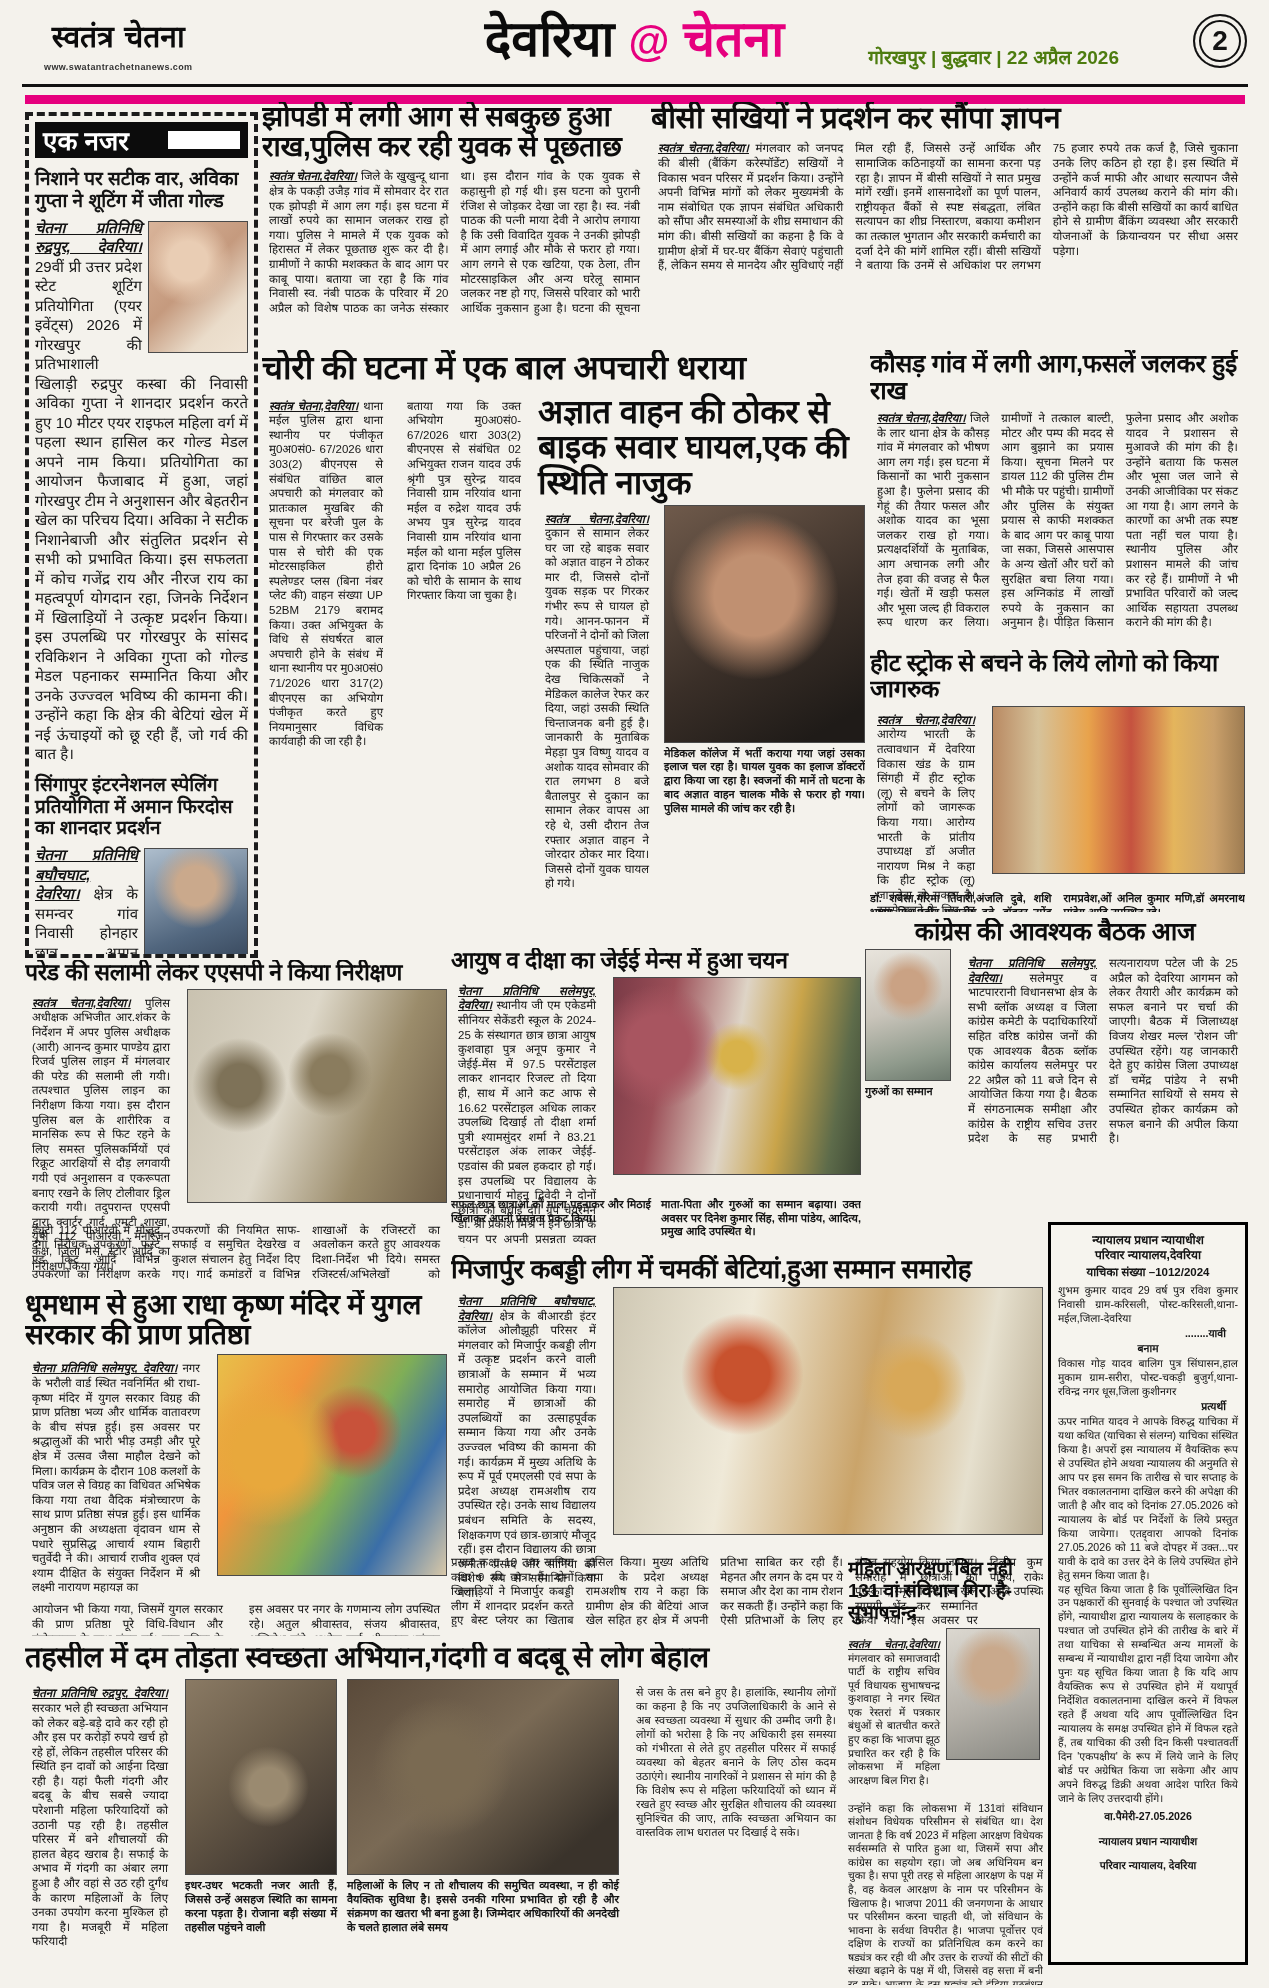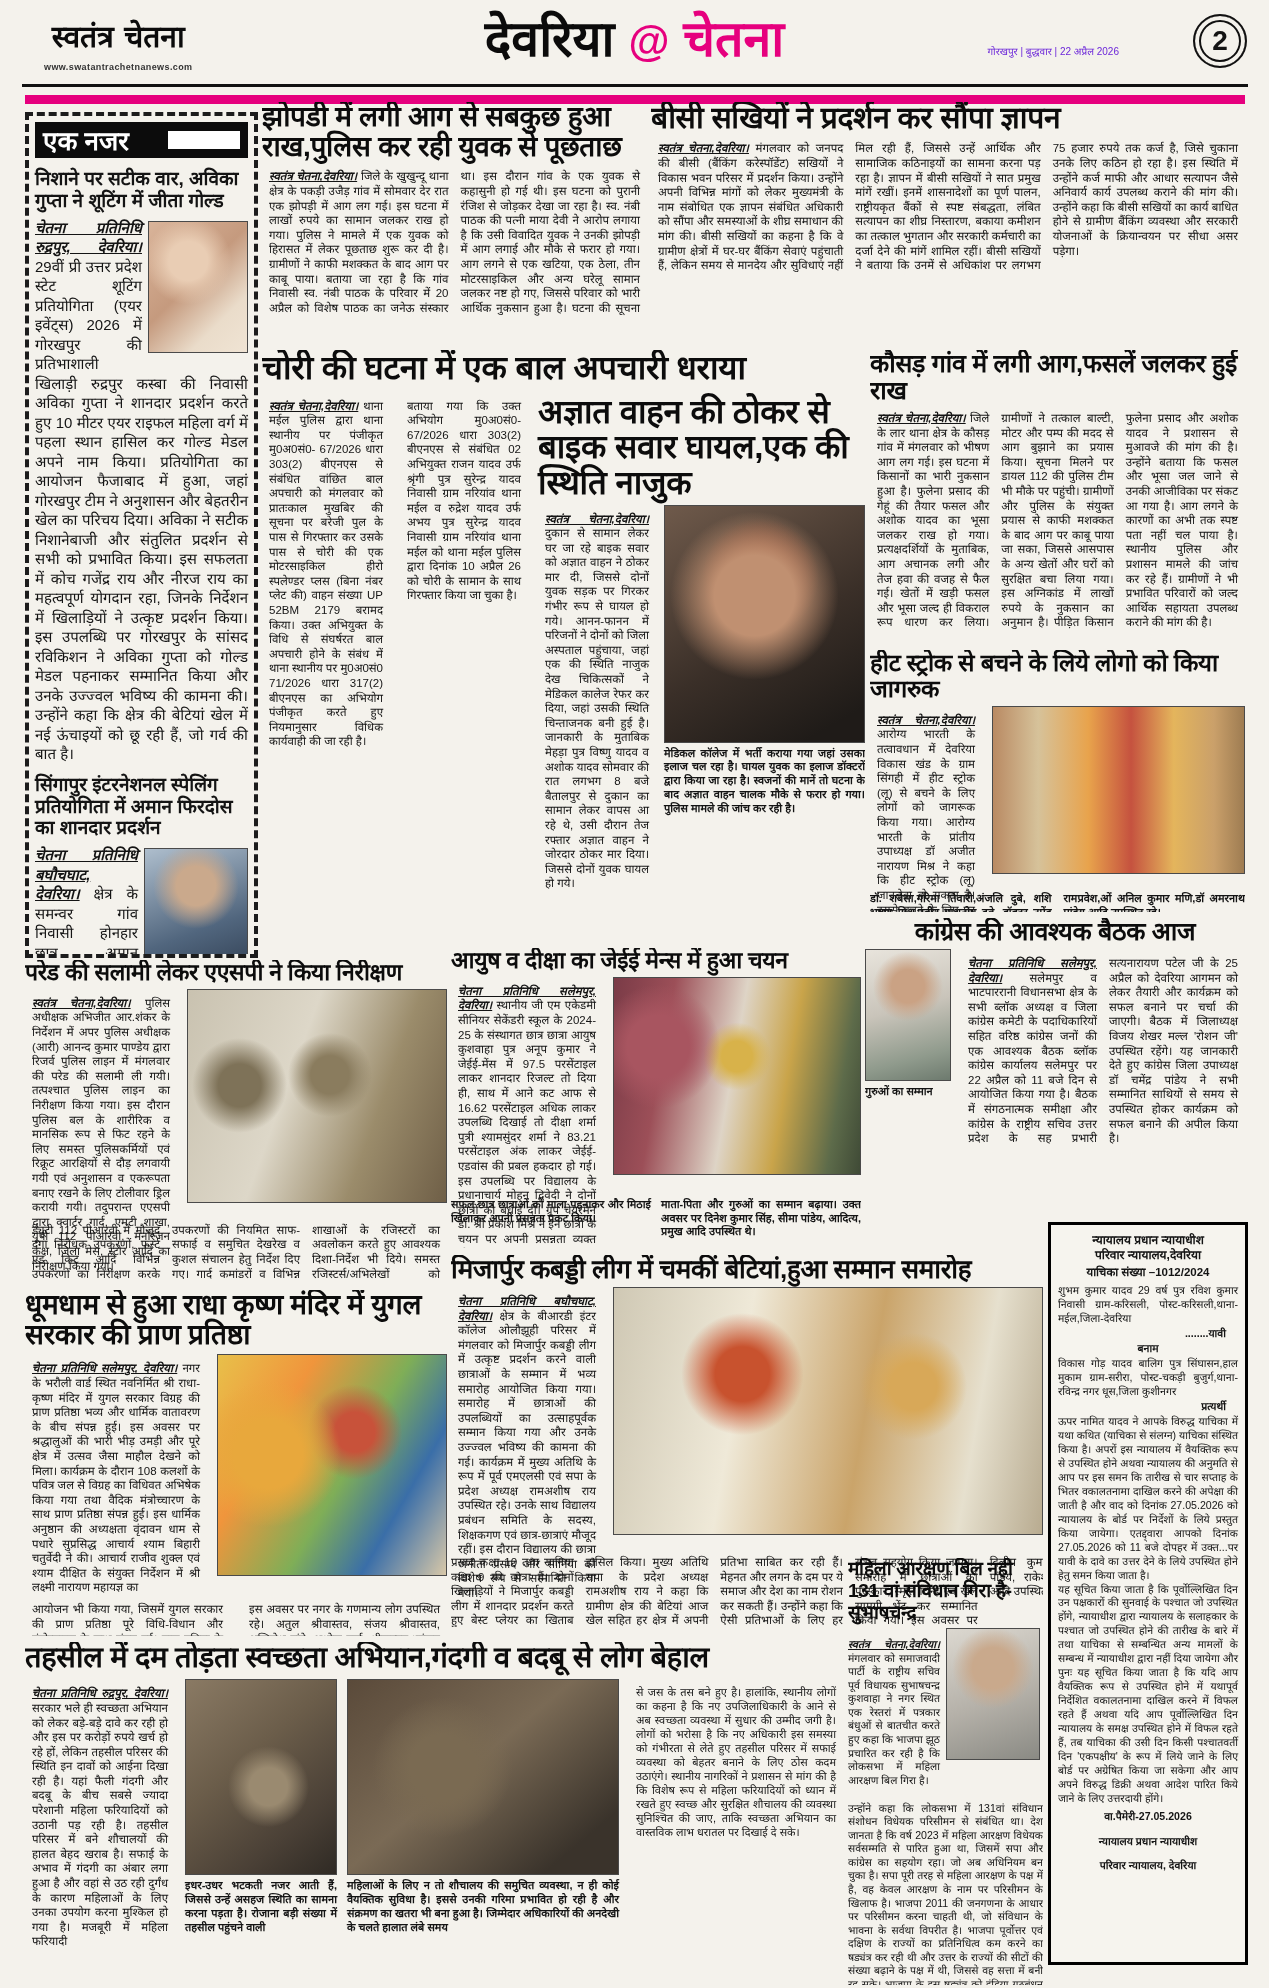--- a/index.html
+++ b/index.html
@@ -7,21 +7,21 @@
         font-family:"Liberation Sans", sans-serif;color:#141414;overflow:hidden;}
   
   #masthead{position:absolute;left:0;top:0;width:1269px;height:86px;}
   .logo{position:absolute;left:44px;top:22px;text-align:center;}
   .logo-title{font-family:"DejaVu Serif", serif;font-weight:bold;font-size:30px;line-height:1;color:#0b0b0b;}
   .logo-url{font-size:9px;font-weight:bold;color:#333;margin-top:10px;letter-spacing:.4px;}
   .center-title{position:absolute;left:0;right:0;top:14px;text-align:center;font-weight:bold;font-size:50px;line-height:1;}
   .center-title .city{color:#0b0b0b;}
   .center-title .at{color:#e6007e;font-size:42px;}
   .center-title .brand{color:#e6007e;}
-  .dateline{position:absolute;right:150px;top:44px;font-size:10px;font-weight:normal;color:#6d28d9;}
+  .dateline{position:absolute;right:150px;top:44px;font-size:19px;font-weight:bold;color:#4d7c0f;}
   .page-circle{position:absolute;right:22px;top:14px;width:50px;height:50px;border:2px solid #111;border-radius:50%;
      box-shadow:inset 0 0 0 4px #f4f2ec, inset 0 0 0 6px #111;
      display:flex;align-items:center;justify-content:center;font-size:28px;font-weight:bold;}
   .black-rule{position:absolute;left:22px;top:84px;width:1226px;height:3px;background:#111;}
   .pink-bar{position:absolute;left:25px;top:95px;width:1220px;height:9px;background:#e6007e;}
   
   .art{position:absolute;overflow:hidden;}
   .hl{font-weight:bold;color:#0c0c0c;line-height:1.08;margin:0 0 4px 0;letter-spacing:-.3px;}
   .bd{font-size:11.5px;line-height:1.27;text-align:justify;margin:7px;}
   .by{font-weight:bold;font-style:italic;text-decoration:underline;}

